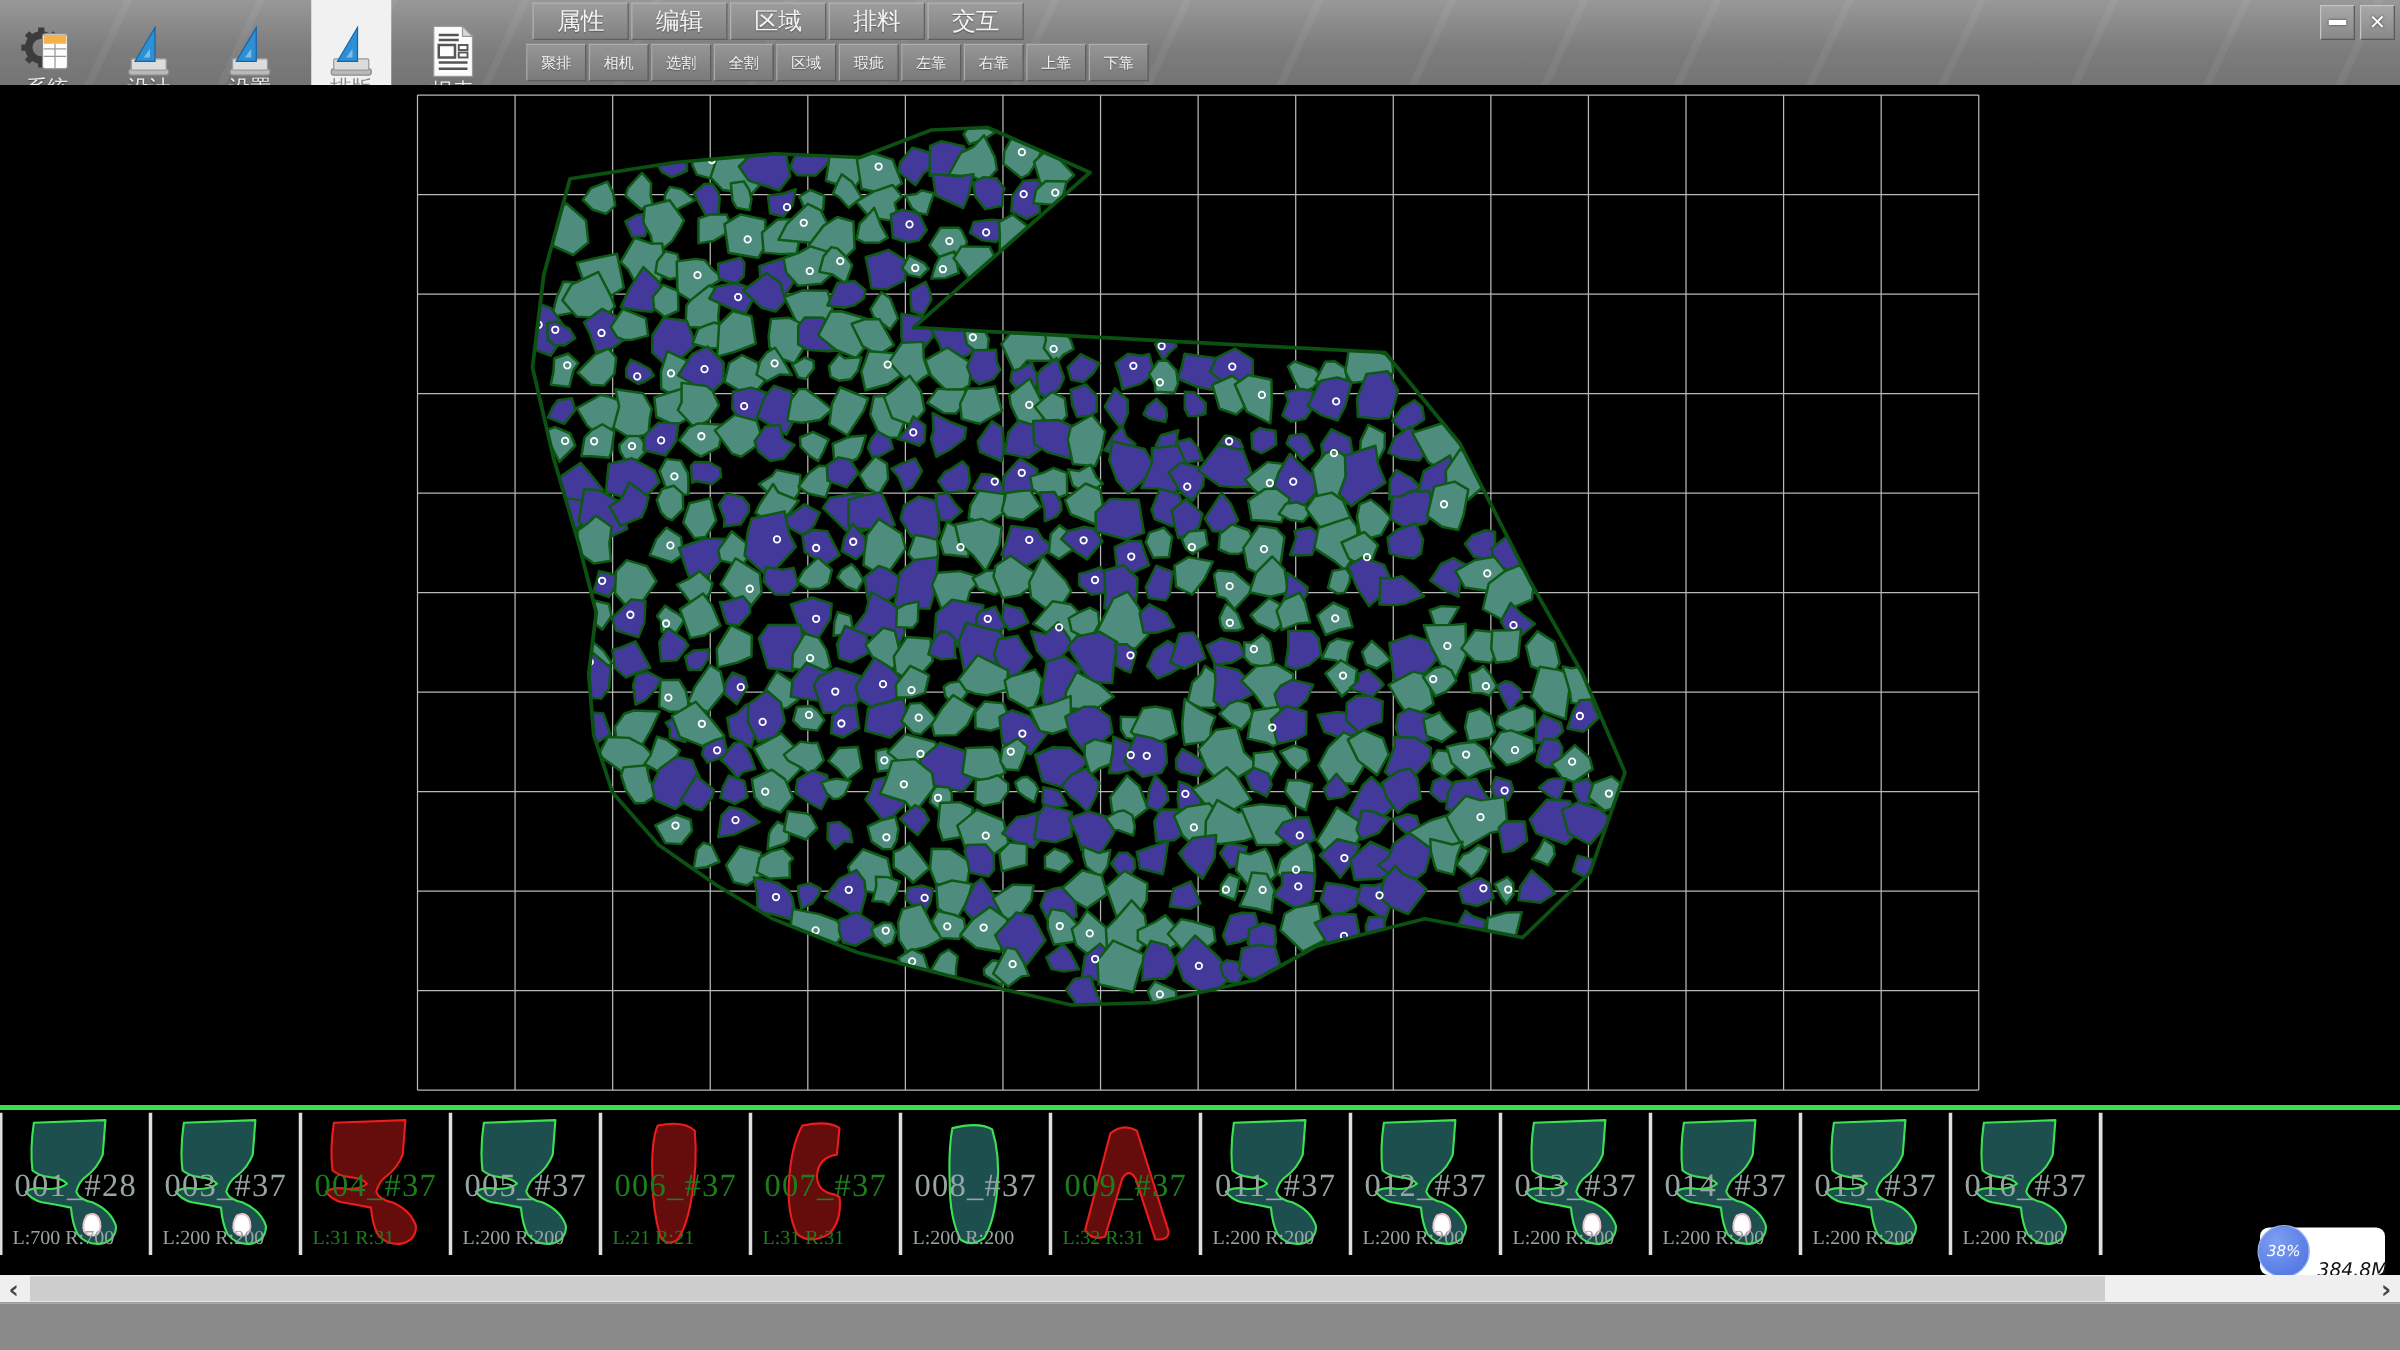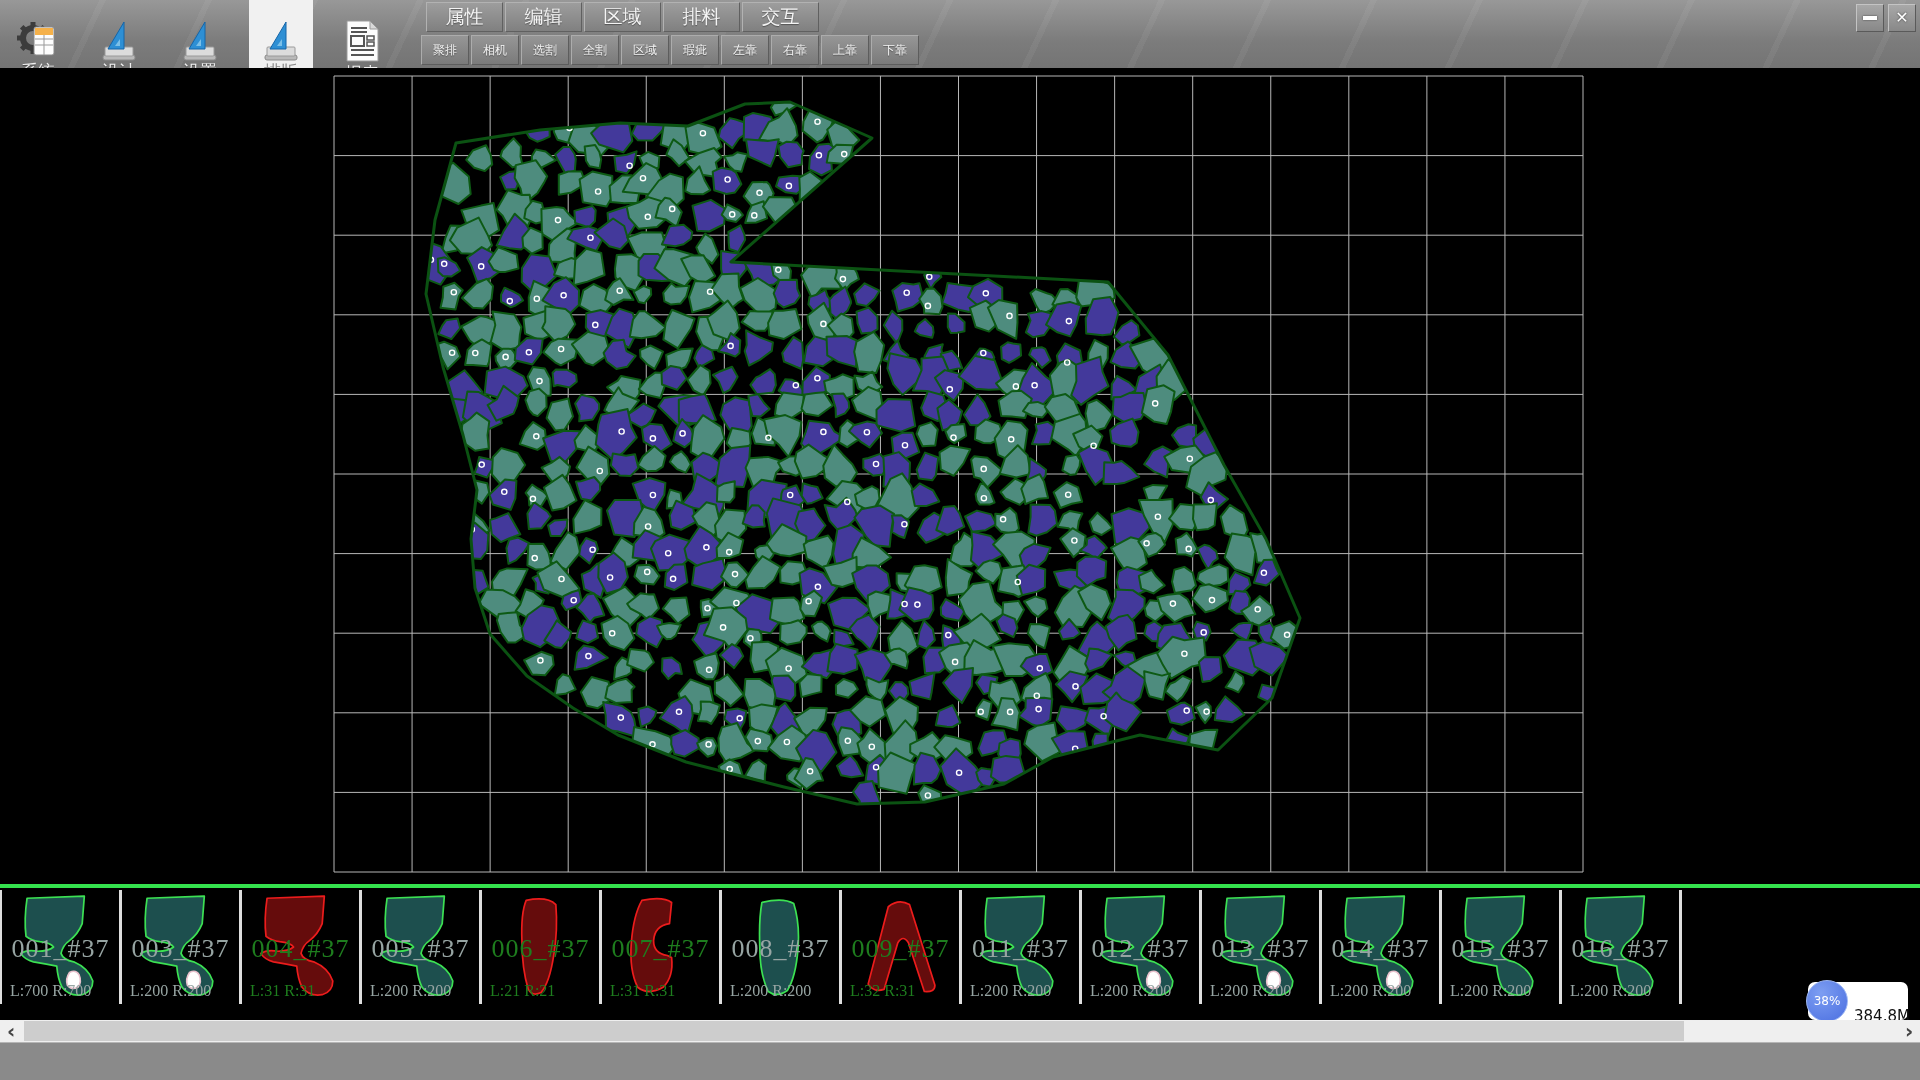--- a/index.html
+++ b/index.html
@@ -50,21 +50,21 @@
   .cell svg{position:absolute;left:6px;top:2px;}
   .cell .cname{position:absolute;left:0;top:44px;width:100%;text-align:center;
     font-family:"Liberation Serif",serif;font-size:26px;letter-spacing:1px;white-space:nowrap;}
   .cell .clr{position:absolute;left:8px;bottom:4px;width:100%;
     font-family:"Liberation Serif",serif;font-size:16px;white-space:nowrap;margin-top:32px;}
   .cell.v-teal .cname,.cell.v-teal .clr{color:#97a5a3;}
   .cell.v-red .cname,.cell.v-red .clr{color:#1e7d1e;}
 
   
   .badge{position:absolute;left:1808px;top:982px;width:100px;height:38px;background:#fff;
-    border-radius:7px;box-shadow:0 2px 6px rgba(0,0,0,.55);display:flex;align-items:center;}
+    border-radius:7px;box-shadow:0 2px 6px rgba(0,0,0,.55);display:flex;align-items:center;font-style:italic;}
   .badge-circle{position:absolute;left:-2px;top:-2px;width:42px;height:42px;border-radius:50%;
     background:radial-gradient(circle at 35% 30%,#7d9ef2,#4a6ee0);
     display:flex;align-items:center;justify-content:center;border:1px solid #9db7f4;box-sizing:border-box;}
   .badge-circle span{color:#fff;font-size:12px;}
   .badge-value{position:absolute;left:46px;color:#111;font-size:15px;margin-top:30px;}
 
   
   .hscroll{position:absolute;left:0;top:1020px;width:1920px;height:22px;background:#efefef;}
   .harrow{position:absolute;top:0;width:22px;height:22px;display:flex;align-items:center;
     justify-content:center;color:#444;font-size:20px;font-weight:bold;}
@@ -896,21 +896,21 @@
   </div>
 
   <div class="strip">
     <div class="strip-line" style="background: rgb(53, 226, 78);"></div>
     <div class="cells" id="strip-cells">
         <div class="cell v-teal">
           <svg width="106" height="110" viewBox="0 0 100 100">
             <path d="M18,4 L72,2 L70,28 Q66,38 58,44 Q52,48 50,56 Q52,62 62,64 Q76,70 80,82 Q80,92 70,95 Q58,97 51,88 Q47,80 46,68 Q36,66 24,64 Q16,62 12,56 Q18,52 28,54 Q38,54 43,50 Q40,46 30,45 Q22,44 17,40 Q15,24 18,4 Z" fill="#1d4f4e" stroke="#3ce153" stroke-width="1.6" stroke-linejoin="round"></path>
             <path d="M58,74 Q64,71 67,76 Q70,83 66,88 Q60,91 56,86 Q54,80 58,74 Z" fill="#ffffff" stroke="#e8c0cc" stroke-width="1.5"></path>
           </svg>
-          <div class="cname">001_#37</div>
+          <div class="cname">001_#28</div>
           <div class="clr">L:700 R:700</div>
         </div>
         <div class="cell v-teal">
           <svg width="106" height="110" viewBox="0 0 100 100">
             <path d="M18,4 L72,2 L70,28 Q66,38 58,44 Q52,48 50,56 Q52,62 62,64 Q76,70 80,82 Q80,92 70,95 Q58,97 51,88 Q47,80 46,68 Q36,66 24,64 Q16,62 12,56 Q18,52 28,54 Q38,54 43,50 Q40,46 30,45 Q22,44 17,40 Q15,24 18,4 Z" fill="#1d4f4e" stroke="#3ce153" stroke-width="1.6" stroke-linejoin="round"></path>
             <path d="M58,74 Q64,71 67,76 Q70,83 66,88 Q60,91 56,86 Q54,80 58,74 Z" fill="#ffffff" stroke="#e8c0cc" stroke-width="1.5"></path>
           </svg>
           <div class="cname">003_#37</div>
           <div class="clr">L:200 R:200</div>
         </div>

